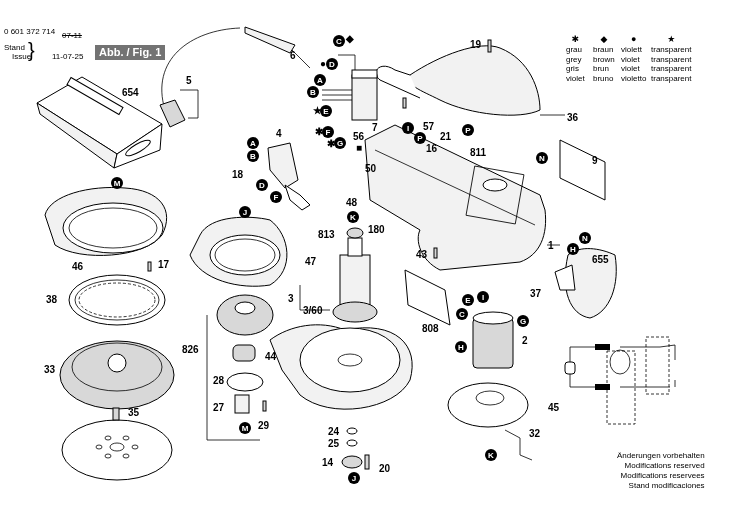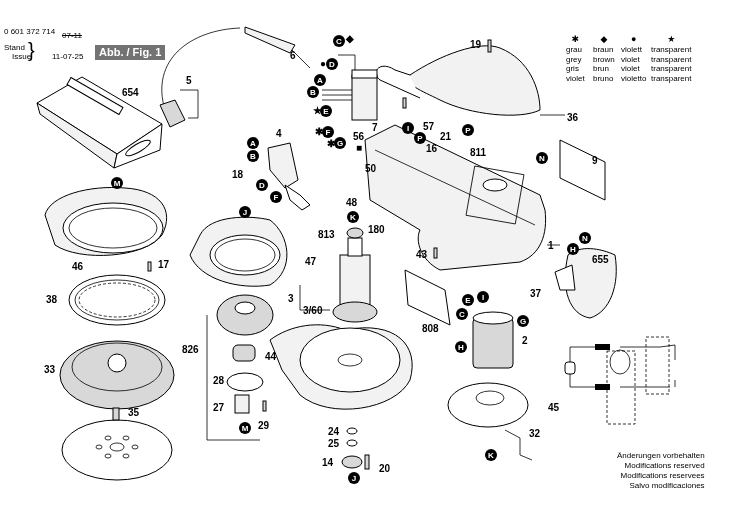--- a/index.html
+++ b/index.html
@@ -60,21 +60,21 @@
     <div>transparent</div>
     <div>transparent</div>
     <div>transparent</div>
   </div>
 </div>
 
 <div class="notes">
   <div>Änderungen vorbehalten</div>
   <div>Modifications reserved</div>
   <div>Modifications reservees</div>
-  <div>Salvo modificaciones</div>
+  <div>Stand modificaciones</div>
 </div>
 
 <svg id="dg" width="730" height="516" viewBox="0 0 730 516">
 
   <g>
     <polygon class="pt" points="37,103 82,77 162,124 117,154"></polygon>
     <polygon class="ptg" points="37,103 117,154 114,168 40,114"></polygon>
     <polygon class="pt" points="117,154 162,124 160,150 114,168"></polygon>
     <rect x="65" y="92" width="60" height="8" class="pt" transform="rotate(30 95 96)"></rect>
     <ellipse cx="138" cy="148" rx="14" ry="4" class="pt" transform="rotate(-30 138 148)"></ellipse>

